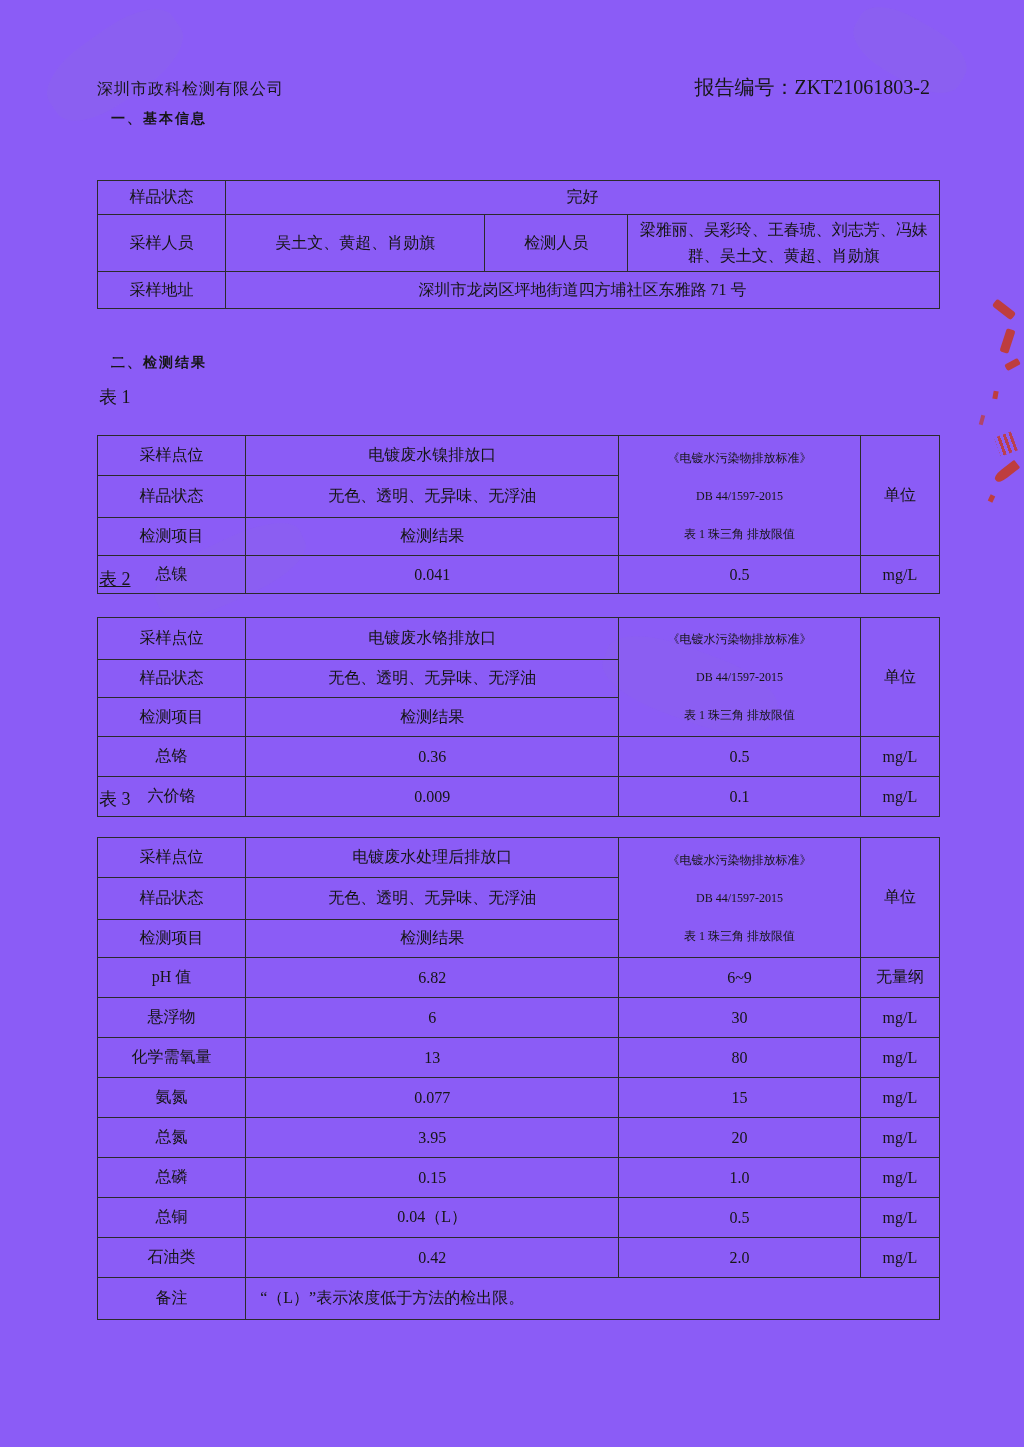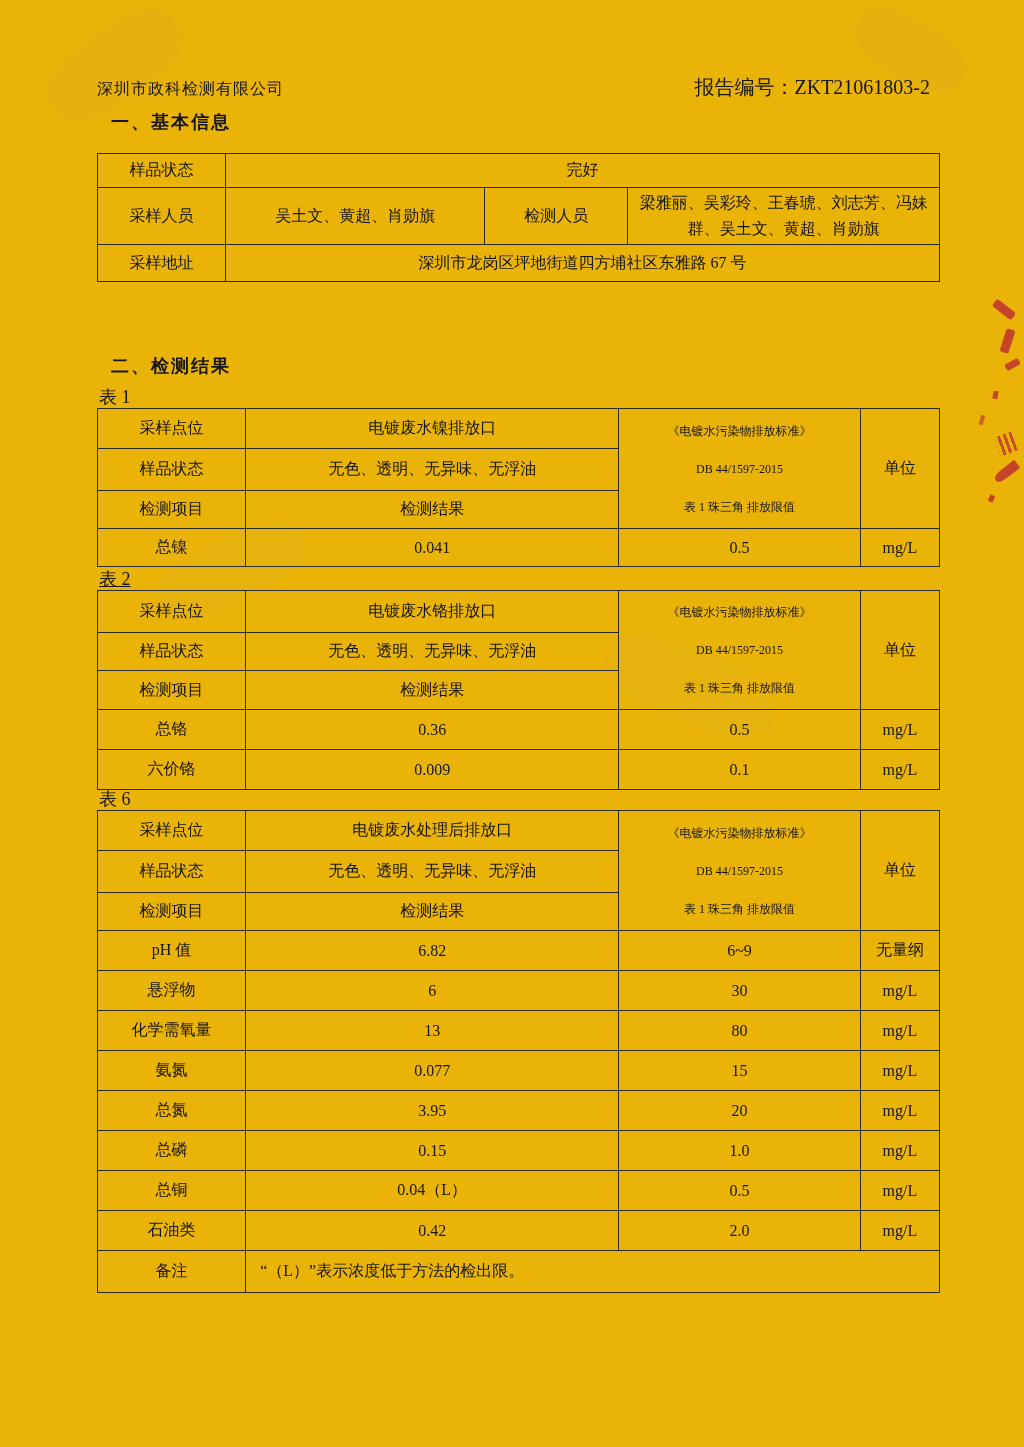--- a/index.html
+++ b/index.html
@@ -1,44 +1,44 @@
 <!DOCTYPE html>
 <html><head>
 <meta charset="utf-8">
 <style>
   html,body { margin:0; padding:0; background:#ffffff; }
   .page {
     position:relative;
     width:1024px; height:1447px;
-    background:#eab308;
+    background:#8b5cf6;
     font-family:"Liberation Serif","DejaVu Serif",serif;
     color:#161616;
     overflow:hidden;
     margin:0 auto;
   }
   
   .smudge { position:absolute; background:#9a9a9a; opacity:0.05; border-radius:40%; pointer-events:none; }
   .smudge.a { left:40px; top:30px; width:150px; height:70px; transform:rotate(-35deg); }
   .smudge.b { left:850px; top:20px; width:120px; height:60px; transform:rotate(30deg); }
   .smudge.c { left:150px; top:540px; width:160px; height:60px; transform:rotate(-25deg); opacity:0.04; }
   .smudge.d { left:600px; top:650px; width:180px; height:70px; transform:rotate(20deg); opacity:0.04; }
 
   .doc-header {
     position:absolute; left:97px; top:74px; width:833px;
     display:flex; justify-content:space-between; align-items:baseline;
     font-size:16px;
   }
   .company { letter-spacing:1px; }
   .report-no { font-size:20px; }
 
-  .sec-title { position:absolute; left:111px; font-size:18px; font-weight:bold; letter-spacing:2px; }
+  .sec-title { position:absolute; left:111px; font-size:14px; font-weight:bold; letter-spacing:2px; }
   .sec-title.s1 { top:110px; }
   .sec-title.s2 { top:354px; }
 
-  table { border-collapse:collapse; table-layout:fixed; width:843px; background:transparent; }
+  table { border-collapse:collapse; table-layout:fixed; width:843px; background:transparent;margin-top:27px; }
   td {
     border:1.6px solid #2b2b2b;
     text-align:center; vertical-align:middle;
     font-size:16px; padding:2px 6px;
     word-break:break-all;
   }
   .tbl { position:absolute; left:97px; }
   .tbl.basic { top:153px; }
   .tbl.t1 { top:408px; }
   .tbl.t2 { top:590px; }
@@ -104,21 +104,21 @@
       <td colspan="3">完好</td>
     </tr>
     <tr>
       <td class="h42">采样人员</td>
       <td>吴土文、黄超、肖勋旗</td>
       <td>检测人员</td>
       <td class="names">梁雅丽、吴彩玲、王春琥、刘志芳、冯妹群、吴土文、黄超、肖勋旗</td>
     </tr>
     <tr class="h37">
       <td>采样地址</td>
-      <td colspan="3">深圳市龙岗区坪地街道四方埔社区东雅路 67 号</td>
+      <td colspan="3">深圳市龙岗区坪地街道四方埔社区东雅路 71 号</td>
     </tr>
   </tbody>
     </table>
 
   <div class="sec-title s2">二、检测结果</div>
 
   <div class="cap c1">表 1</div>
   <table class="tbl t1">
     <colgroup>
         <col style="width:17.6%">
@@ -189,21 +189,21 @@
     </tr>
     <tr class="h40">
       <td>六价铬</td>
       <td>0.009</td>
       <td>0.1</td>
       <td>mg/L</td>
     </tr>
   </tbody>
     </table>
 
-  <div class="cap c3">表 6</div>
+  <div class="cap c3">表 3</div>
   <table class="tbl t3">
     <colgroup>
         <col style="width:17.6%">
         <col style="width:44.3%">
         <col style="width:28.7%">
         <col style="width:9.4%">
       </colgroup>
     <tbody>
         <tr class="h40">
       <td>采样点位</td>

